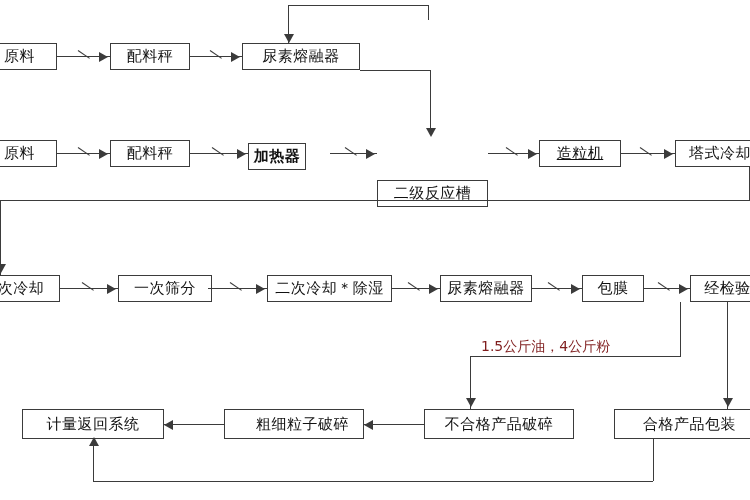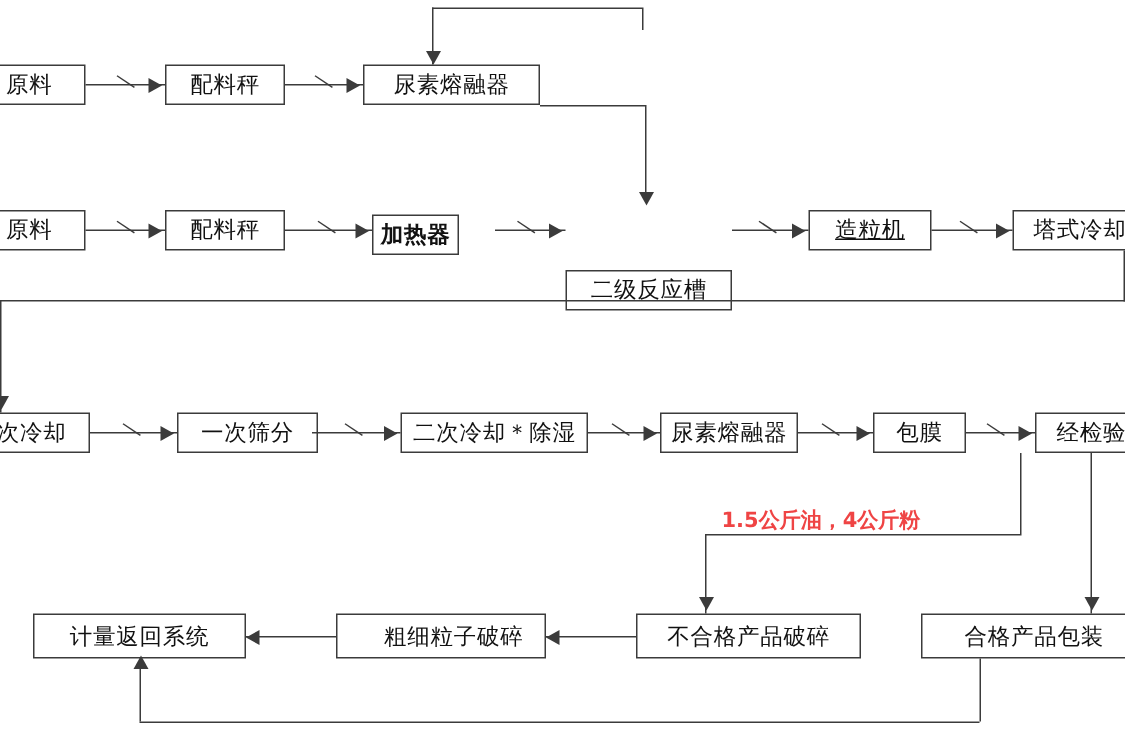--- a/index.html
+++ b/index.html
@@ -25,23 +25,22 @@
     line-height: 1;
     display: flex;
     align-items: center;
     justify-content: center;
     white-space: nowrap;
     letter-spacing: 0.5px;
   }
   .label {
     position: absolute;
     font-size: 14px;
-    color: #ef4444;
+    color: #7f1d1d;
     white-space: nowrap;
-    font-weight: bold;
   }
   .line {
     position: absolute;
     background: #3b3b3b;
   }
   .h { height: 1px; }
   .v { width: 1px; }
   .arrow {
     position: absolute;
     width: 0;

